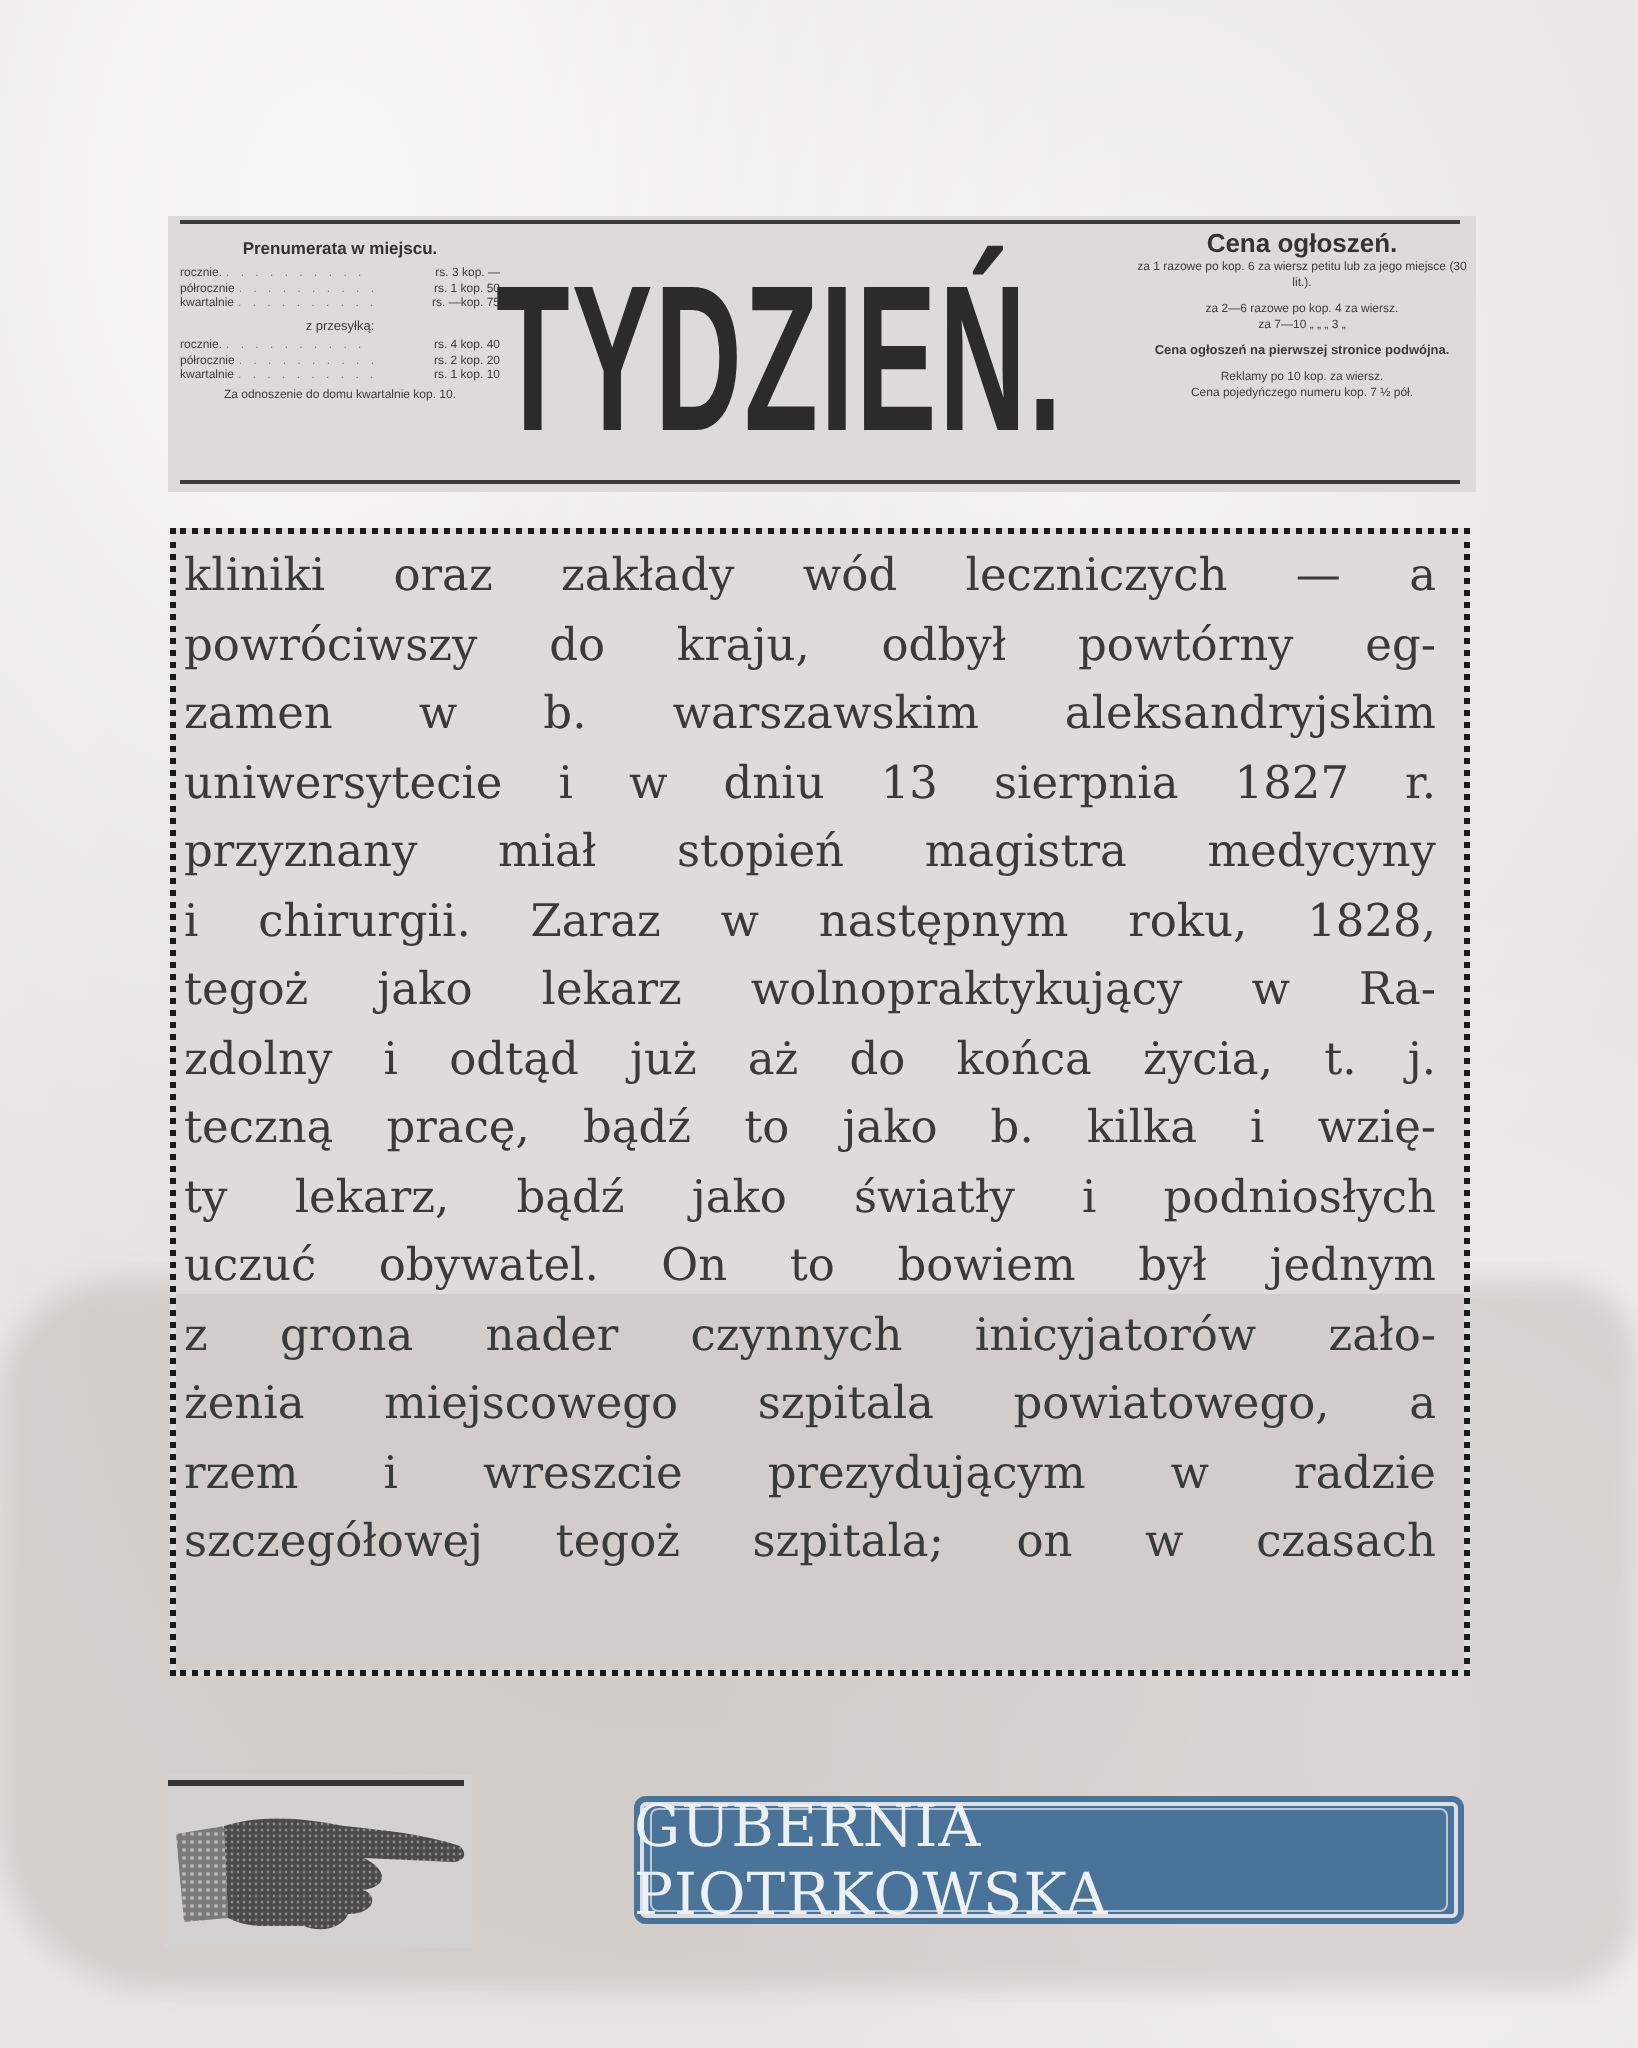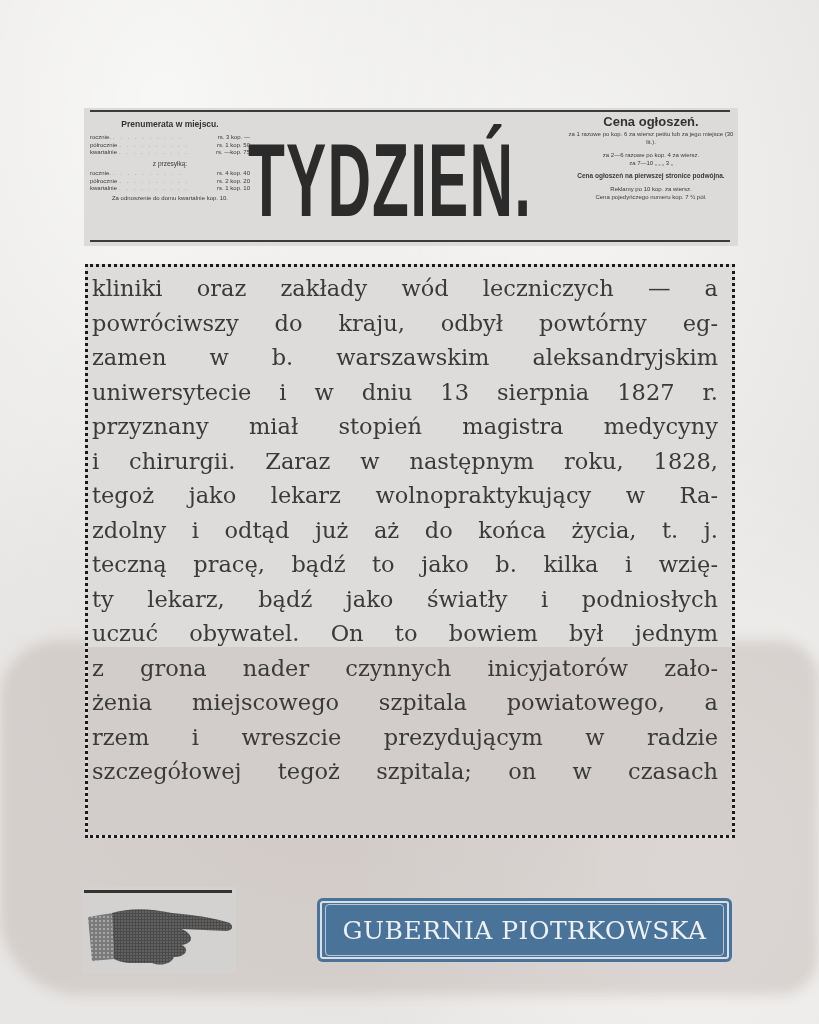--- a/index.html
+++ b/index.html
@@ -92,21 +92,21 @@
     border-radius:6px;
     box-shadow:inset 0 0 0 3px #4a739a, inset 0 0 0 5px #d9dfe4;
   }
   .banner .inner-border {
     position:absolute; left:8px; right:8px; top:6px; bottom:6px;
     border:1px solid rgba(230,235,240,0.7); border-radius:4px;
   }
   .banner .label {
     position:absolute; left:0; right:0; top:0; bottom:0;
     display:flex; align-items:center; justify-content:center;
-    font-family:"DejaVu Serif", serif; font-size:25px; letter-spacing:0.5px;
+    font-family:"DejaVu Serif", serif; font-size:29px; letter-spacing:0.5px;
     color:#eef1f4;
   }
 </style>
 </head>
 <body>
 
 <div class="bg-texture"></div>
 <div class="bg-blob"></div>
 <div class="bg-arc"></div>
 

